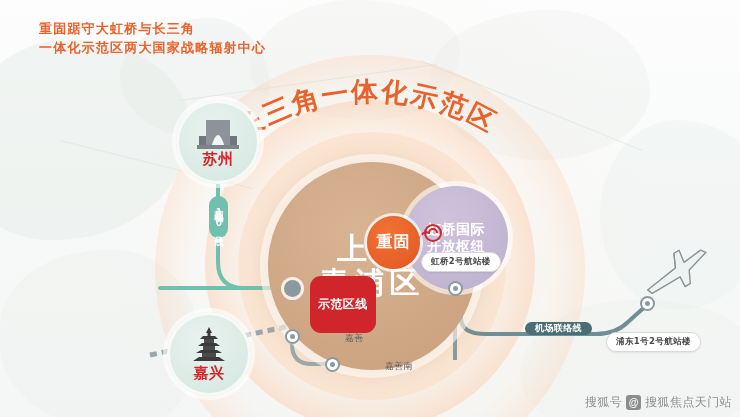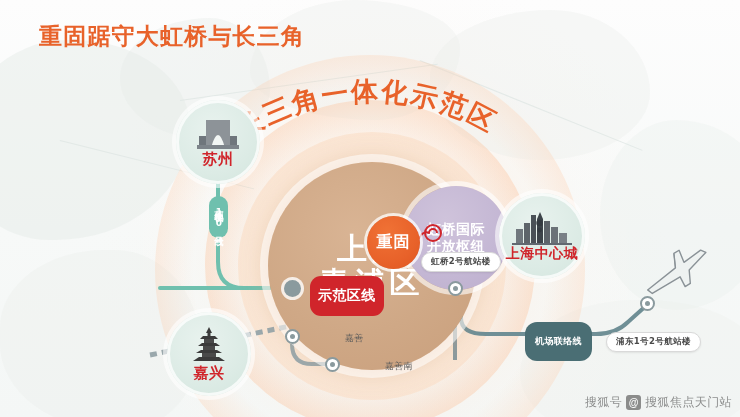--- a/index.html
+++ b/index.html
@@ -41,21 +41,21 @@
   .arcwrap{position:absolute;left:170px;top:78px;width:400px;height:140px;pointer-events:none;}
   .arcwrap text{
     font-family:"DejaVu Sans","Liberation Sans",sans-serif;
     font-size:27px;font-weight:bold;fill:#e8622a;letter-spacing:2px;
   }
 
   
   .heading{position:absolute;left:39px;top:20px;line-height:1.45;}
   .heading div{
     font-family:"DejaVu Sans","Liberation Sans",sans-serif;
-    font-size:23px;font-weight:bold;color:#e8622a;letter-spacing:1.2px;white-space:nowrap;
+    font-size:13px;font-weight:bold;color:#e8622a;letter-spacing:1.2px;white-space:nowrap;
   }
 
   
   .rails{position:absolute;inset:0;}
 
   
   .node{position:absolute;border-radius:50%;display:flex;flex-direction:column;
     align-items:center;justify-content:center;box-sizing:border-box;}
 
   
@@ -95,29 +95,29 @@
 
   .citylabel{
     font-family:"DejaVu Sans","Liberation Sans",sans-serif;
     font-size:15px;font-weight:bold;color:#d0252b;letter-spacing:.5px;white-space:nowrap;
   }
   .central .citylabel{font-size:14px;}
   .icon-ill{display:block;}
 
   
   .pill{
-    position:absolute;border-radius:11px;padding:11px 8px;
-    font-family:"DejaVu Sans","Liberation Sans",sans-serif;
-    font-size:14px;font-weight:bold;letter-spacing:.4px;white-space:nowrap;
+    position:absolute;border-radius:11px;padding:20px 8px;
+    font-family:"DejaVu Sans","Liberation Sans",sans-serif;
+    font-size:12px;font-weight:bold;letter-spacing:.4px;white-space:nowrap;
     display:flex;align-items:center;justify-content:center;
   }
   .pill.red{background:#d0252b;color:#ffffff;}
   .pill.white{background:#ffffff;color:#4a4a4a;border:1px solid #d9d9d9;border-radius:12px;
     box-shadow:0 1px 2px rgba(0,0,0,.08);font-size:8.5px;padding:3px 9px;}
-  .pill.teal{background:#4a6e74;color:#ffffff;border-radius:12px;font-size:9px;padding:13px 10px;}
+  .pill.teal{background:#4a6e74;color:#ffffff;border-radius:12px;font-size:9px;padding:0 10px;}
 
   .vpill{
     position:absolute;background:#6fc0ae;color:#ffffff;border-radius:11px;
     font-family:"DejaVu Sans","Liberation Sans",sans-serif;font-size:9px;font-weight:bold;
     writing-mode:vertical-rl;text-orientation:upright;letter-spacing:1px;
     padding:7px 3px;display:flex;align-items:center;justify-content:center;
   }
 
   
   .station{position:absolute;width:15px;height:15px;border-radius:50%;
@@ -152,20 +152,21 @@
     <div class="hairline" style="left:180px;top:100px;width:260px;transform:rotate(-8deg);"></div>
     <div class="hairline" style="left:420px;top:60px;width:240px;transform:rotate(22deg);"></div>
   </div>
 
   <div class="glow g1"></div>
   <div class="glow g2"></div>
   <div class="glow g3"></div>
 
   <div class="heading">
     <div>重固踞守大虹桥与长三角</div>
+    <div>一体化示范区两大国家战略辐射中心</div>
   </div>
 
   <div class="arcwrap">
     <svg width="400" height="140" viewBox="0 0 400 140">
       <defs>
           <path id="arcpath" d="M 18,136 A 190,150 0 0 1 382,124" fill="none"></path>
         </defs>
       <text>
         <textPath href="#arcpath" startOffset="50%" text-anchor="middle" id="arc-text-path">长三角一体化示范区</textPath>
       </text>
@@ -222,35 +223,20 @@
       <rect x="16" y="13" width="10" height="4" fill="#4a4a4a"></rect>
       <path d="M10 20 L32 20 L28 17 L14 17 Z" fill="#3b3b3b"></path>
       <rect x="15" y="20" width="12" height="4" fill="#4a4a4a"></rect>
       <path d="M8 27 L34 27 L29 24 L13 24 Z" fill="#3b3b3b"></path>
       <rect x="14" y="27" width="14" height="4" fill="#4a4a4a"></rect>
       <path d="M5 35 L37 35 L31 31 L11 31 Z" fill="#3b3b3b"></path>
     </svg>
     <div class="citylabel">嘉兴</div>
   </div>
 
-  <div class="node greennode central">
-    <svg class="icon-ill" width="60" height="36" viewBox="0 0 60 36">
-      <rect x="4" y="20" width="7" height="16" fill="#70777d"></rect>
-      <rect x="12" y="14" width="6" height="22" fill="#5d646a"></rect>
-      <rect x="19" y="6" width="5" height="30" fill="#4a5157"></rect>
-      <path d="M25 36 L25 10 L28 3 L31 10 L31 36 Z" fill="#3d444a"></path>
-      <rect x="32" y="12" width="6" height="24" fill="#5d646a"></rect>
-      <rect x="39" y="18" width="7" height="18" fill="#6b7278"></rect>
-      <rect x="47" y="24" width="8" height="12" fill="#798086"></rect>
-      <circle cx="27.5" cy="14" r="3.2" fill="#333a40"></circle>
-      <circle cx="27.5" cy="21" r="2.4" fill="#333a40"></circle>
-      <rect x="0" y="34" width="60" height="2" fill="#616870"></rect>
-    </svg>
-    <div class="citylabel">上海中心城</div>
-  </div>
 
   <div class="pill red" style="left:310px;top:276px;">示范区线</div>
 
   <div class="vpill" style="left:209px;top:196px;">苏州地铁10号线</div>
 
   <div class="pill teal" style="left:525px;top:322px;">机场联络线</div>
 
   <div class="pill white" style="left:421px;top:252px;">虹桥2号航站楼</div>
 
   <div class="pill white" style="left:606px;top:332px;">浦东1号2号航站楼</div>

